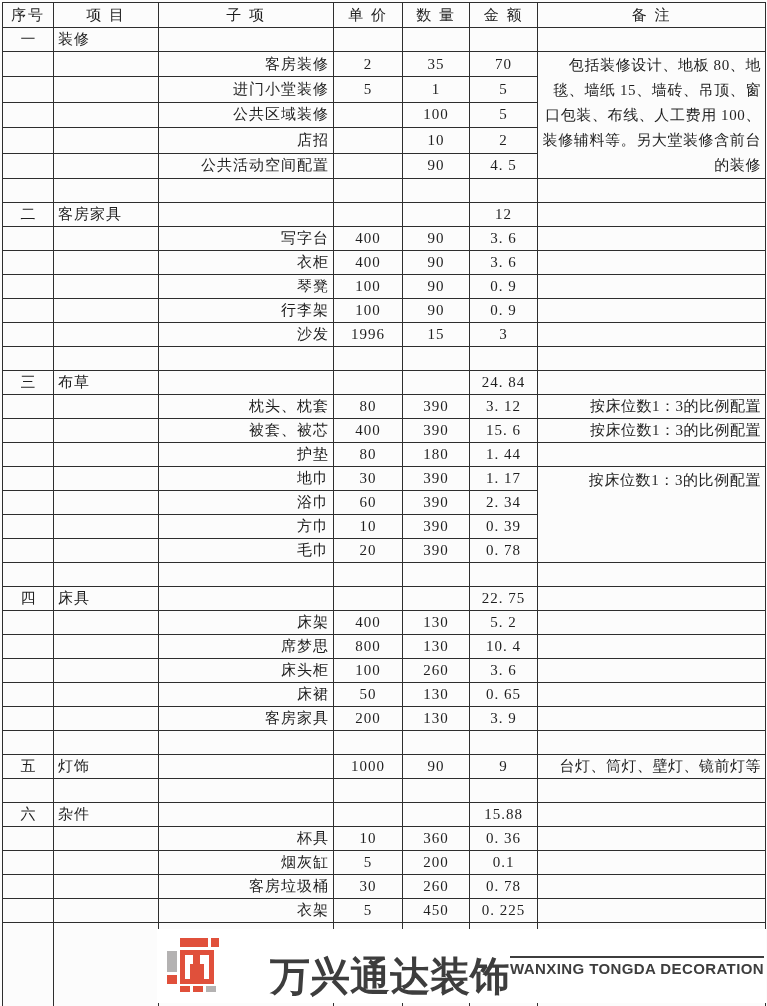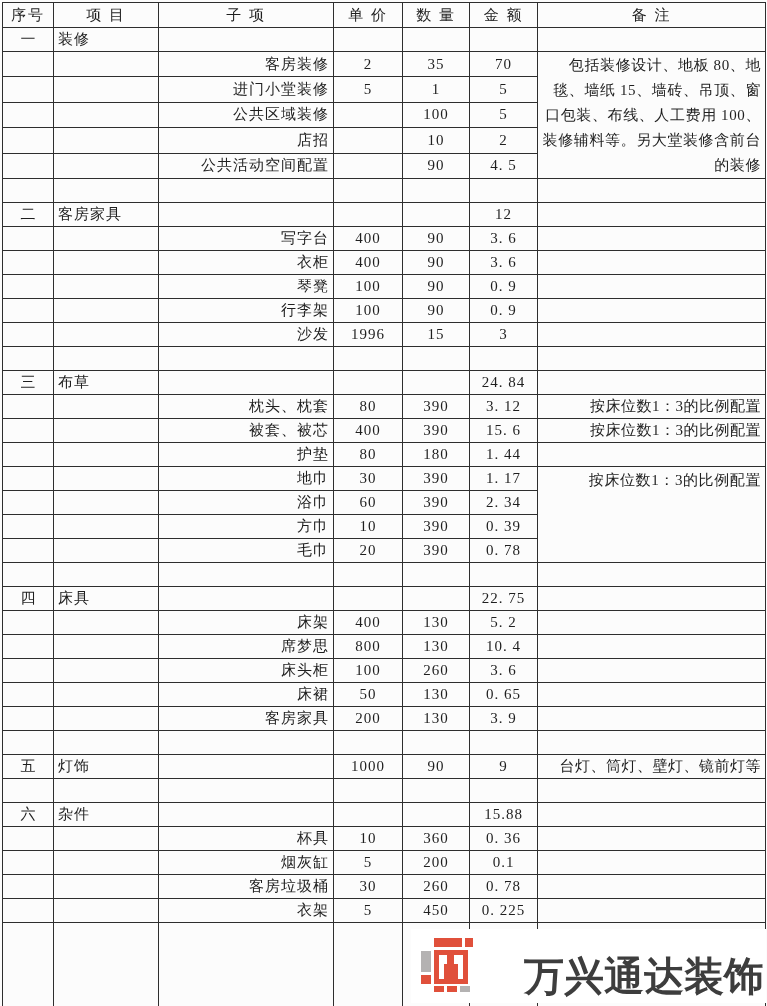--- a/index.html
+++ b/index.html
@@ -478,16 +478,17 @@
         <rect x="26" y="17" width="7" height="11" fill="#e0503b"></rect>
         <rect x="23" y="26" width="14" height="15" fill="#e0503b"></rect>
 
         <rect x="13" y="48" width="10" height="6" fill="#e0503b"></rect>
         <rect x="26" y="48" width="10" height="6" fill="#e0503b"></rect>
         <rect x="39" y="48" width="10" height="6" fill="#b4b2b2"></rect>
       </svg>
     </div>
     <div class="logo-text">
       <div class="logo-title">万兴通达装饰</div>
+      <div class="logo-subtitle">WANXING TONGDA DECORATION</div>
     </div>
   </div>
 
 </div>
 
 </body></html>

